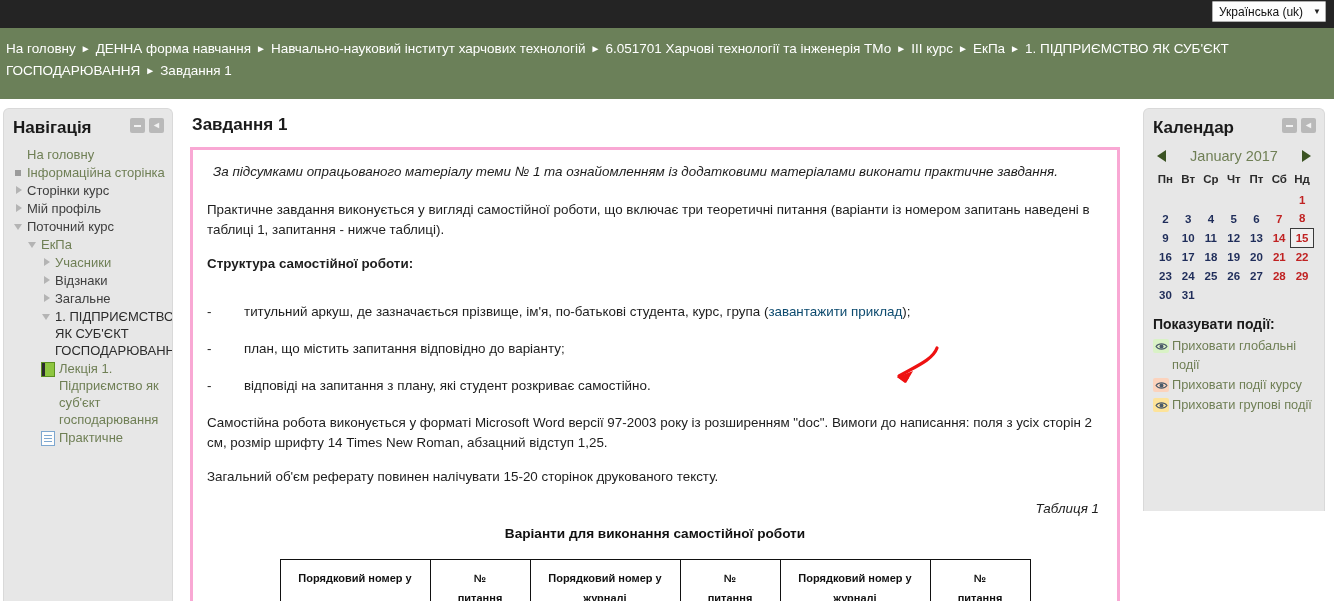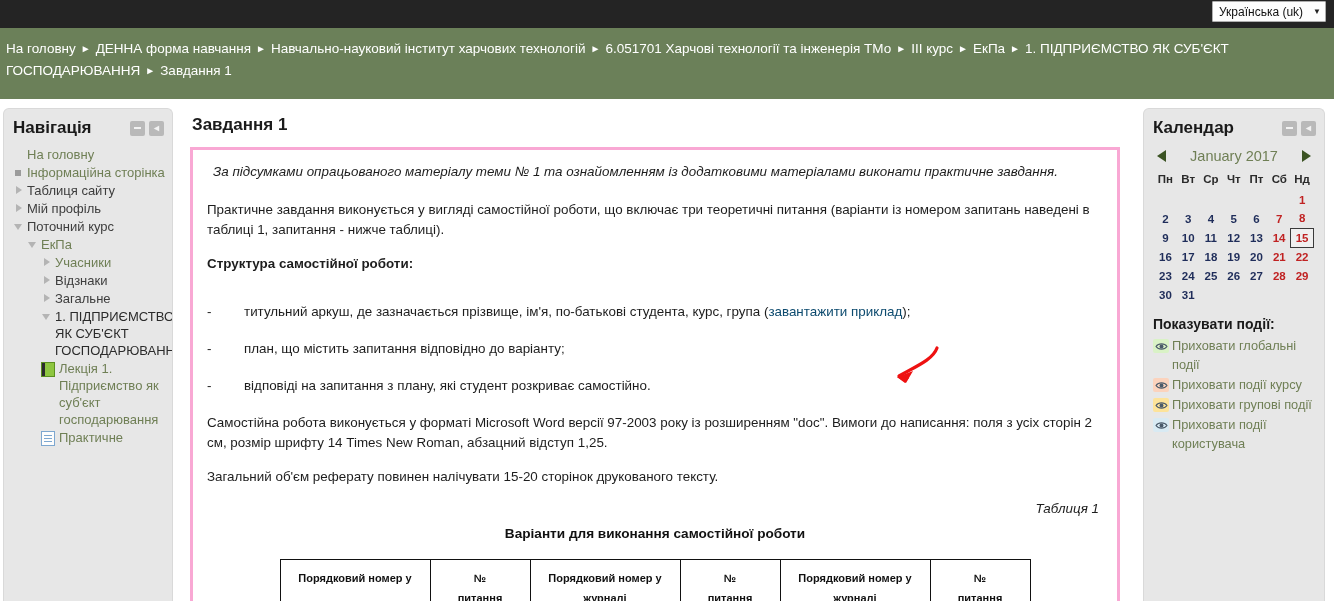--- a/index.html
+++ b/index.html
@@ -63,21 +63,21 @@
   }
 
   
   .block {
     background: #e7e7e7;
     border: 1px solid #d9d9d9;
     border-radius: 6px 6px 0 0;
     border-bottom: none;
   }
   .block-header {
-    display: flex; align-items: center; justify-content: space-between;
+    display: flex; align-items: flex-start; justify-content: space-between;
     padding: 9px 8px 6px 9px;
   }
   .block-title {
     font-size: 17px; font-weight: bold; color: #1a1a1a;
     font-family: "Liberation Sans", sans-serif;
   }
   .block-ctrls { display: flex; gap: 4px; }
   .ctrl-btn {
     width: 15px; height: 15px;
     background: #b9b9b9;
@@ -196,21 +196,21 @@
     font-size: 11px; font-weight: bold; color: #111;
     padding: 8px 4px 6px 4px;
     line-height: 20px;
   }
   .c-wide { width: 150px; }
   .c-narrow { width: 100px; }
 
   
   #cal-block {
     position: absolute; left: 1143px; top: 9px;
-    width: 182px; height: 493px;
+    width: 182px; height: 403px;
     overflow: hidden;
   }
   .cal-nav {
     display: flex; align-items: center; justify-content: space-between;
     padding: 4px 13px 2px 13px;
   }
   .cal-arrow {
     width: 0; height: 0; cursor: pointer;
   }
   .cal-arrow.left {
@@ -300,21 +300,21 @@
         <div class="nav-item lvl0">
           <div class="bullet">
             <div class="sq"></div>
           </div>
           <div class="nav-label">Інформаційна сторінка</div>
         </div>
         <div class="nav-item lvl0">
           <div class="bullet">
             <div class="tri-right"></div>
           </div>
-          <div class="nav-label dark">Таблиця сайту</div>
+          <div class="nav-label dark">Сторінки курс</div>
         </div>
         <div class="nav-item lvl0">
           <div class="bullet">
             <div class="tri-right"></div>
           </div>
           <div class="nav-label dark">Мій профіль</div>
         </div>
         <div class="nav-item lvl0">
           <div class="bullet">
             <div class="tri-down"></div>
@@ -516,29 +516,20 @@
         </div>
         <div class="ev-row">
           <div class="eye" style="background: rgb(253, 227, 154);">
             <svg width="13" height="9" viewBox="0 0 13 9">
               <path d="M1 4.5 C3.5 1, 9.5 1, 12 4.5 C9.5 8, 3.5 8, 1 4.5 Z" fill="none" stroke="#4a5a6a" stroke-width="1.1"></path>
               <circle cx="6.5" cy="4.5" r="2" fill="#4a5a6a"></circle>
             </svg>
           </div>
           <div class="ev-link">Приховати групові події</div>
         </div>
-        <div class="ev-row">
-          <div class="eye" style="background: rgb(216, 234, 243);">
-            <svg width="13" height="9" viewBox="0 0 13 9">
-              <path d="M1 4.5 C3.5 1, 9.5 1, 12 4.5 C9.5 8, 3.5 8, 1 4.5 Z" fill="none" stroke="#4a5a6a" stroke-width="1.1"></path>
-              <circle cx="6.5" cy="4.5" r="2" fill="#4a5a6a"></circle>
-            </svg>
-          </div>
-          <div class="ev-link">Приховати події користувача</div>
-        </div>
       </div>
   </div>
 
   <svg id="annot-arrow" viewBox="0 0 70 50">
     <path d="M62 3 C58 14, 44 20, 24 31" stroke="#ee1111" stroke-width="3.2" fill="none" stroke-linecap="round"></path>
     <path d="M22 32 L38 26 L31 38 Z" fill="#ee1111"></path>
     <path d="M22 32 L34 33 L30 38 Z" fill="#ee1111"></path>
   </svg>
 </div>
 

